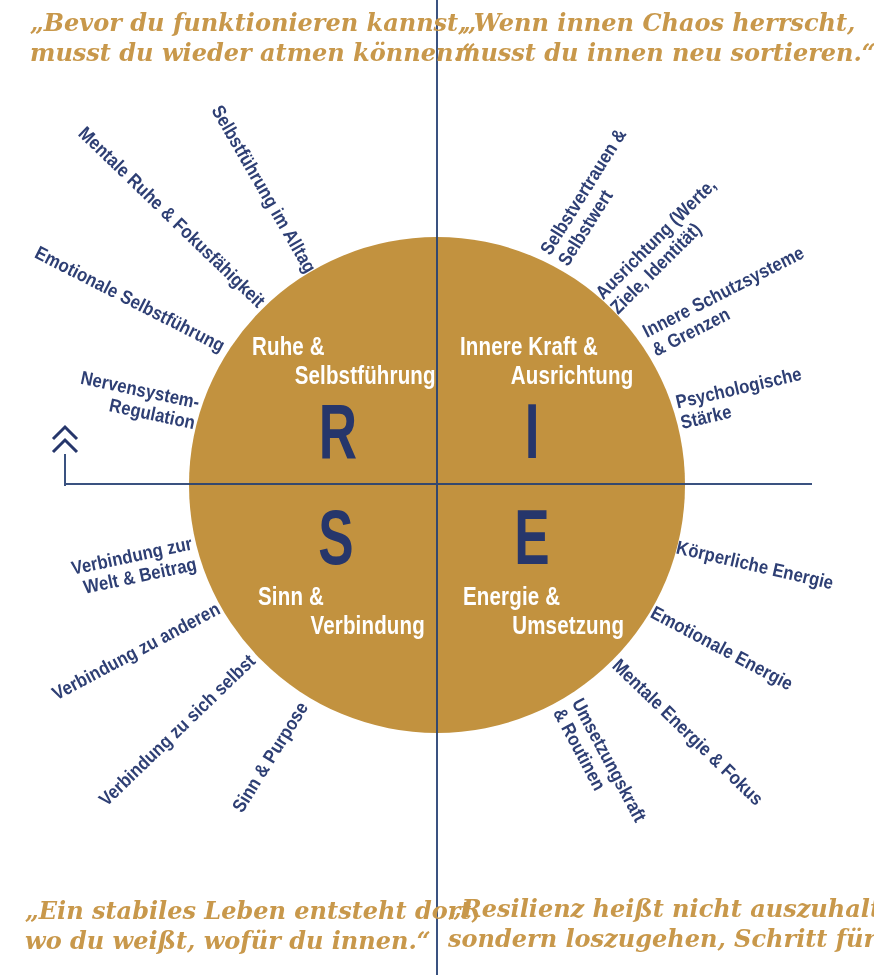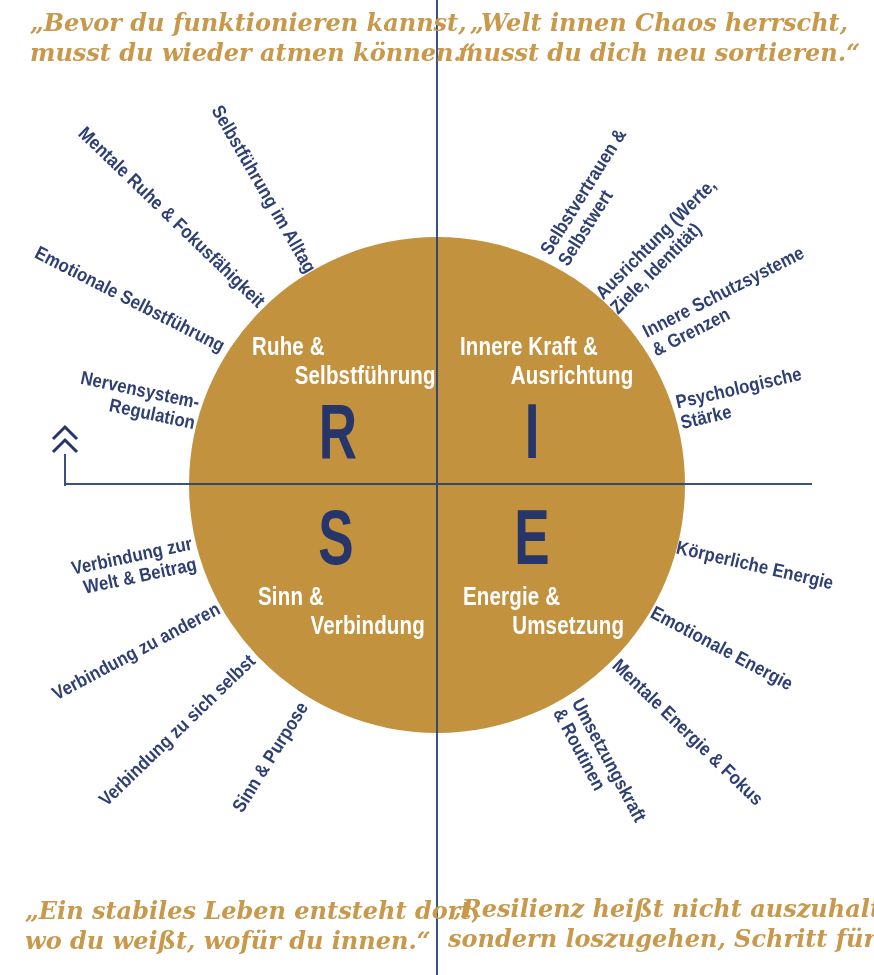--- a/index.html
+++ b/index.html
@@ -154,22 +154,22 @@
   <div class="spoke" style="left:600px;top:765px;--rot:62deg;">
     <span>Umsetzungskraft</span>
       <span>&amp; Routinen</span>
   </div>
 
   <div class="quote" style="left:30px;top:8px;width:400px;">
     <span>„Bevor du funktionieren kannst,</span>
     <span>musst du wieder atmen können.“</span>
   </div>
   <div class="quote" style="left:455px;top:8px;width:408px;">
-    <span>„Welt innen Chaos herrscht,</span>
-    <span>musst du dich neu sortieren.“</span>
+    <span>„Wenn innen Chaos herrscht,</span>
+    <span>musst du innen neu sortieren.“</span>
   </div>
   <div class="quote" style="left:25px;top:896px;width:402px;">
     <span>„Ein stabiles Leben entsteht dort,</span>
     <span>wo du weißt, wofür du innen.“</span>
   </div>
   <div class="quote" style="left:448px;top:894px;width:420px;">
     <span>„Resilienz heißt nicht auszuhalten –</span>
     <span>sondern loszugehen, Schritt für Schritt.“</span>
   </div>
 

